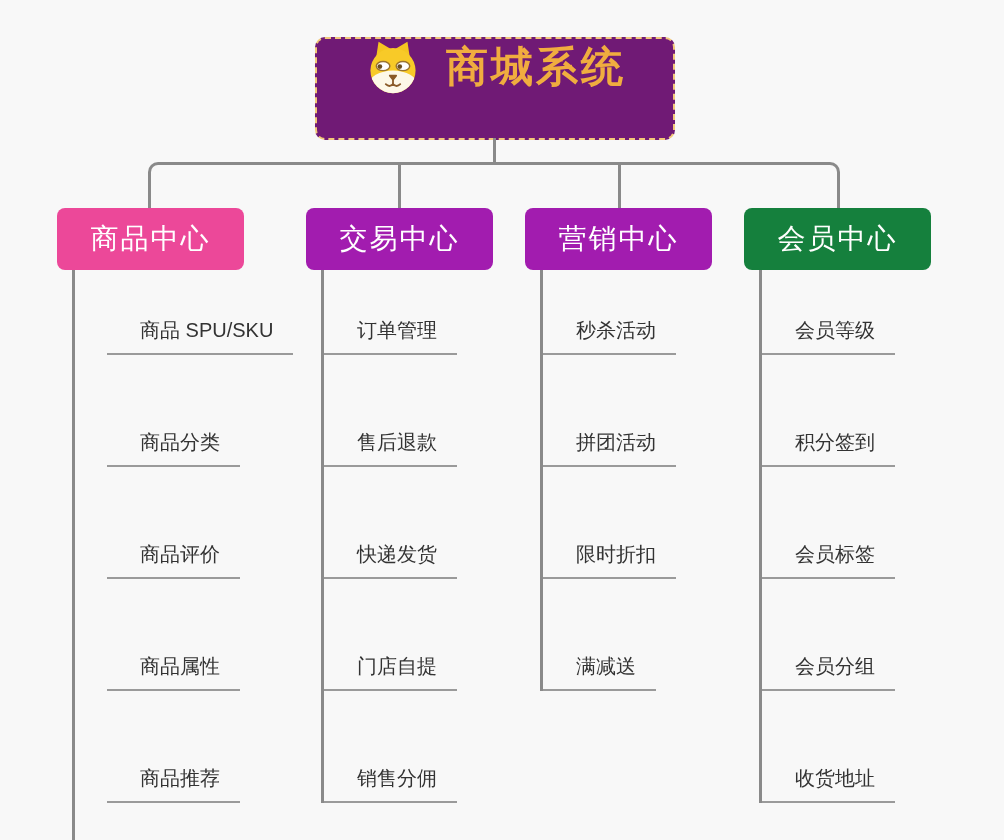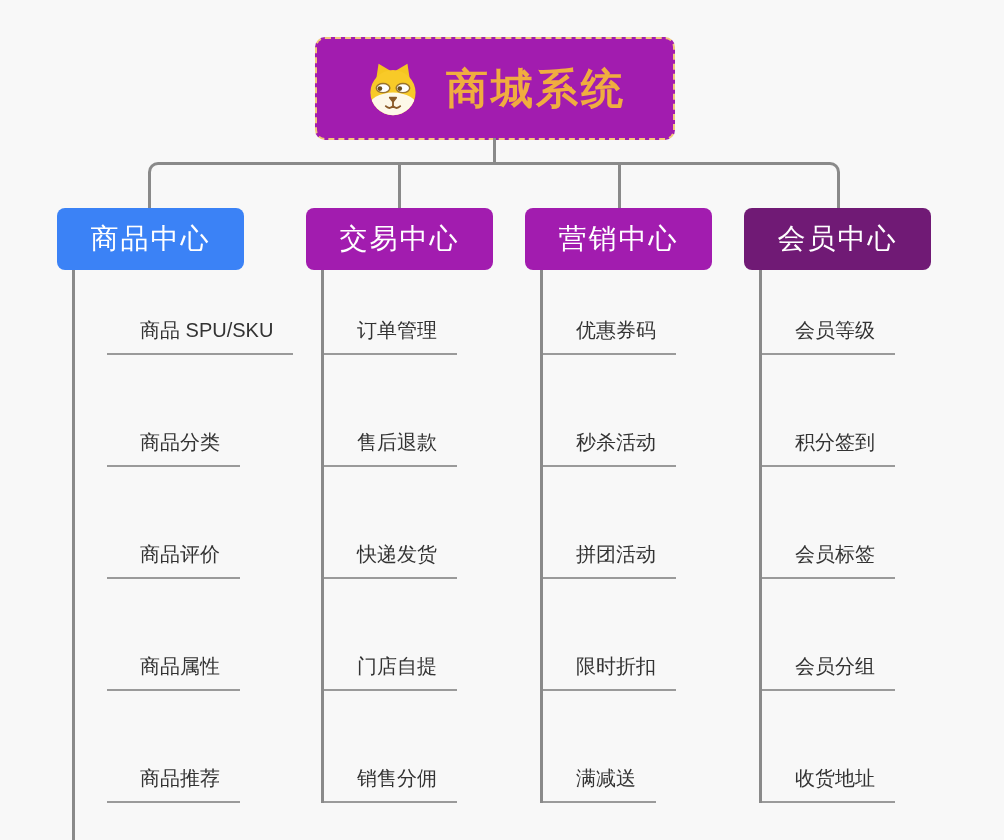--- a/index.html
+++ b/index.html
@@ -7,24 +7,24 @@
     width:1004px;height:840px;
     background:var(--bg,#f8f8f8);
     font-family:"Liberation Sans","DejaVu Sans",sans-serif;
     position:relative;overflow:hidden;
   }
   .canvas{position:absolute;left:0;top:0;width:1004px;height:840px;}
 
   
   .root-node{
     position:absolute;left:315px;top:37px;width:360px;height:103px;
-    background:#a21caf;
+    background:#701a75;
     border:2px dashed var(--root-border,#f2c879);
     border-radius:10px;
-    display:flex;align-items:center;justify-content:center;gap:24px;
+    display:flex;align-items:flex-start;justify-content:center;gap:24px;
     box-sizing:border-box;
   }
   .root-title{
     font-size:42px;font-weight:bold;letter-spacing:3px;
     color:var(--root-accent,#f0ad3f);
     white-space:nowrap;
   }
 
   
   .stem{position:absolute;left:493px;top:138px;width:3px;height:27px;background:var(--line,#8a8a8a);}
@@ -89,21 +89,21 @@
     </svg>
     <span class="root-title">商城系统</span>
   </div>
 
   <div class="stem"></div>
   <div class="bus"></div>
   <div class="drop drop-2"></div>
   <div class="drop drop-3"></div>
 
   <div id="branches">
-      <div class="branch-box" style="left: 57px; background: #3b82f6;">商品中心</div>
+      <div class="branch-box" style="left: 57px; background: #ec4899;">商品中心</div>
       <ul class="children" style="left: 72px; padding-left: 32px;">
         <li>
           <span>商品 SPU/SKU</span>
         </li>
         <li>
           <span>商品分类</span>
         </li>
         <li>
           <span>商品评价</span>
         </li>
@@ -131,36 +131,33 @@
         <li>
           <span>门店自提</span>
         </li>
         <li>
           <span>销售分佣</span>
         </li>
       </ul>
       <div class="branch-box" style="left: 525px; background: #a21caf;">营销中心</div>
       <ul class="children" style="left: 540px;">
         <li>
-          <span>优惠券码</span>
-        </li>
-        <li>
           <span>秒杀活动</span>
         </li>
         <li>
           <span>拼团活动</span>
         </li>
         <li>
           <span>限时折扣</span>
         </li>
         <li>
           <span>满减送</span>
         </li>
       </ul>
-      <div class="branch-box" style="left: 744px; background: #701a75;">会员中心</div>
+      <div class="branch-box" style="left: 744px; background: #15803d;">会员中心</div>
       <ul class="children" style="left: 759px;">
         <li>
           <span>会员等级</span>
         </li>
         <li>
           <span>积分签到</span>
         </li>
         <li>
           <span>会员标签</span>
         </li>

